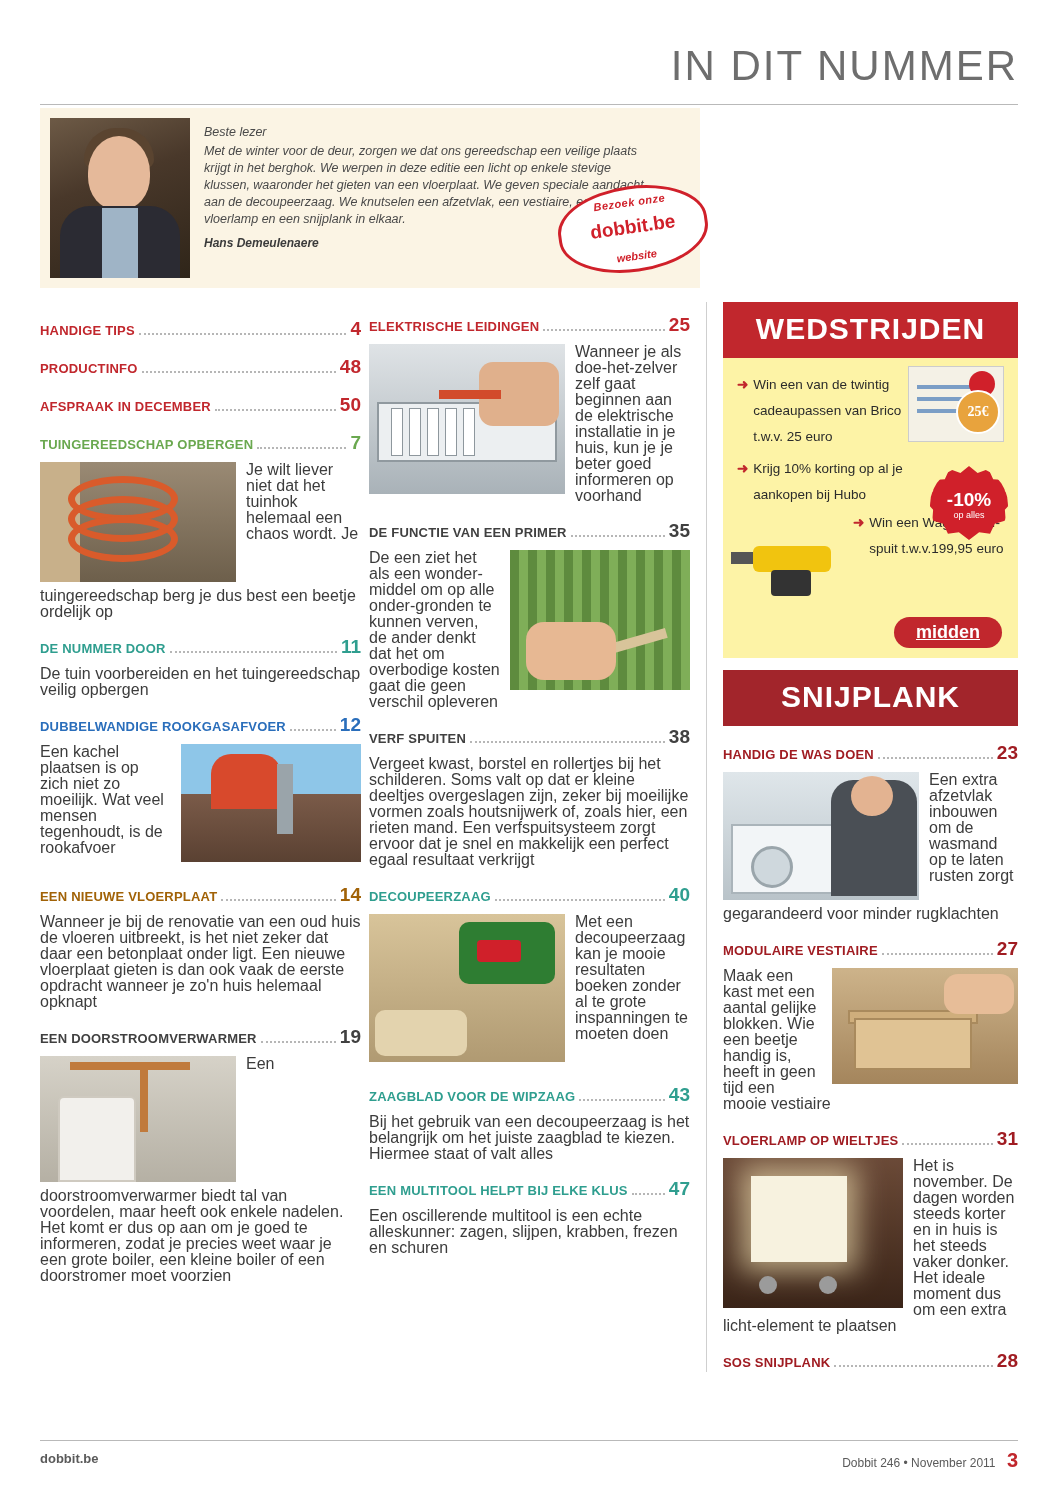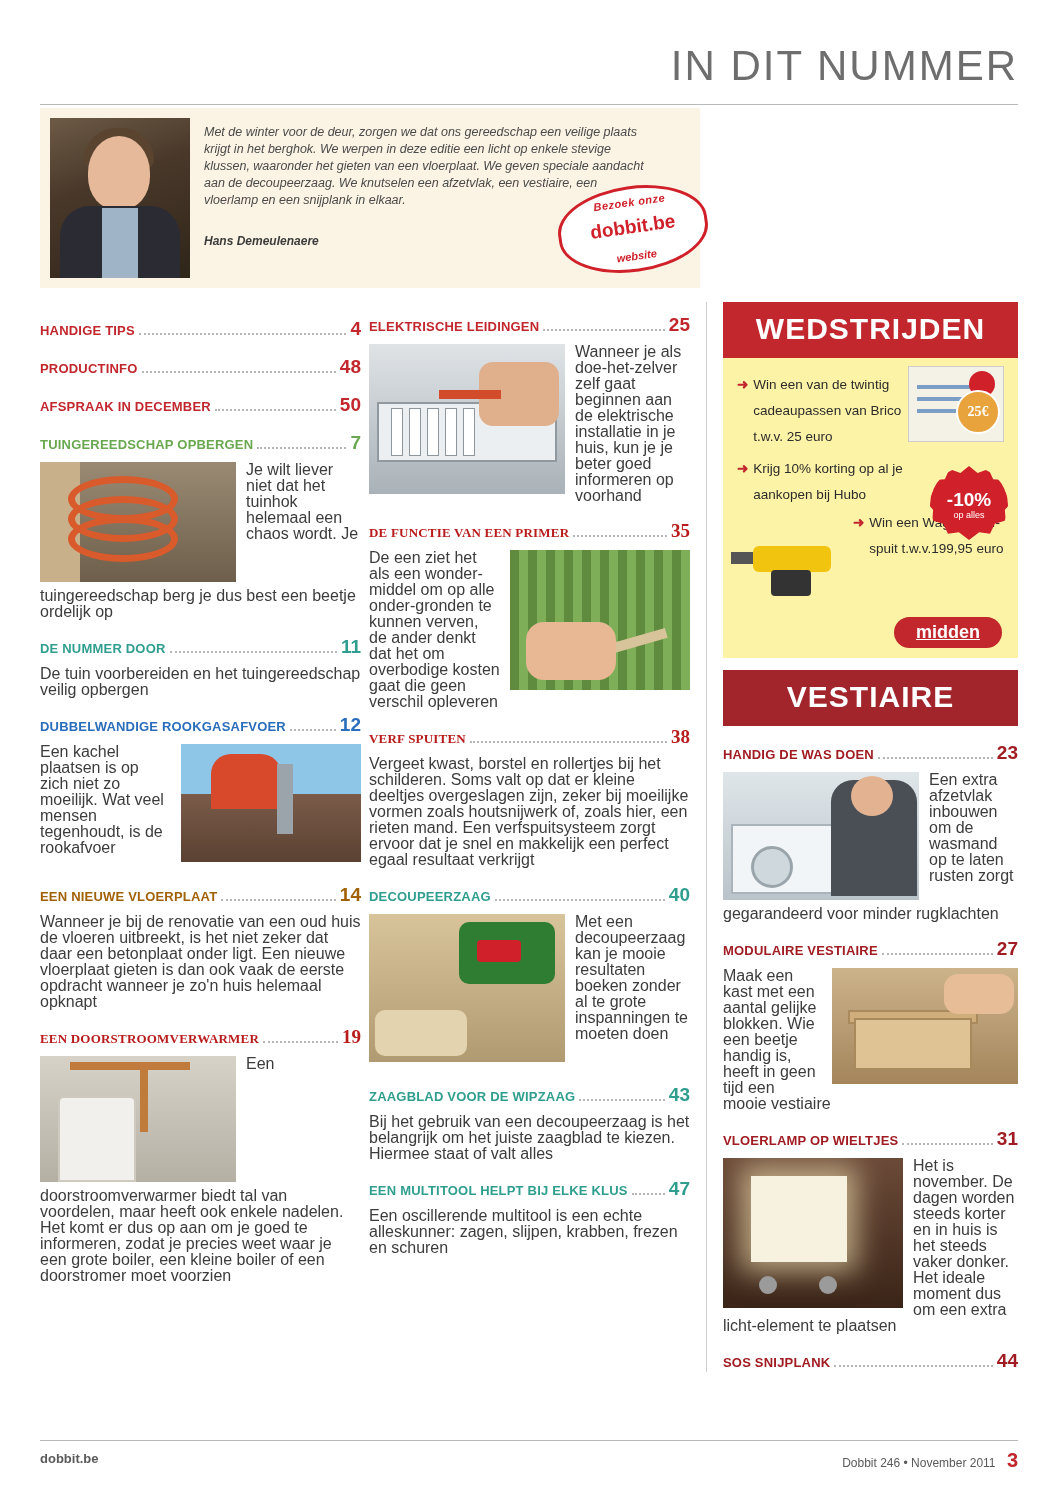--- a/index.html
+++ b/index.html
@@ -45,21 +45,21 @@
   }
   .ed-photo .body {
     position:absolute; left:10px; top:88px; width:120px; height:72px;
     background:#2b2b33; border-radius:30px 30px 0 0;
   }
   .ed-photo .shirt {
     position:absolute; left:52px; top:90px; width:36px; height:70px; background:#9fb4c6;
   }
   .ed-text { padding:16px 10px 10px 4px; font-size:12.5px; line-height:17px; font-style:italic; color:#4a4a4a; }
   .ed-text .lead { margin-bottom:2px; }
-  .ed-sign { font-weight:bold; font-style:italic; margin-top:24px; font-size:12px; color:#3b3b3b; }
+  .ed-sign { font-weight:bold; font-style:italic; margin-top:7px; font-size:12px; color:#3b3b3b; }
   .stamp {
     position:absolute; right:-8px; top:78px; width:150px; height:86px;
     transform:rotate(-8deg);
   }
   .stamp .ring {
     position:absolute; inset:0; border:3px solid #d0202a; border-radius:50%/46%;
     background:#fff;
   }
   .stamp .txt-top {
     position:absolute; top:10px; left:0; right:0; text-align:center;
@@ -78,21 +78,21 @@
   .entry { margin-top:16px; }
   .entry-head { display:flex; align-items:baseline; font-weight:bold; font-size:13px; }
   .entry-title { white-space:nowrap; letter-spacing:.2px; }
   .dots { flex:1; border-bottom:2px dotted #b6b6b6; margin:0 4px 4px 4px; height:1px; }
   .entry-page { font-size:19px; font-weight:bold; }
   .c-red    { color:#c1272d; }
   .c-green  { color:#6aa84f; }
   .c-teal   { color:#2f9e8f; }
   .c-magenta{ color:#a16207; }
   .c-blue   { color:#2a6ebb; }
-  .c-orange { color:#b91c1c;font-family:Liberation Serif, serif; }
+  .c-orange { color:#404040; }
   .c-darkred{ color:#a01c22; }
 
   .entry-body { font-size:16px; line-height:16px; color:#3c3c3c; margin-top:8px; }
   .wrapbox { overflow:hidden; }
   .thumb { background:#ccc; position:relative; overflow:hidden; }
   .thumb.left  { float:left; margin:0 10px 6px 0; }
   .thumb.right { float:right; margin:0 0 6px 10px; }
 
   
   .ph-cable   { background:linear-gradient(180deg,#9a8a74,#6d5f4b); }
@@ -212,20 +212,21 @@
   </div>
 
   <div class="editorial">
     <div class="ed-photo">
       <div class="hair"></div>
       <div class="face"></div>
       <div class="body"></div>
       <div class="shirt"></div>
     </div>
     <div class="ed-text">
+      <div class="lead">Beste lezer</div>
       <div style="max-width:440px;">Met de winter voor de deur, zorgen we dat ons gereedschap een veilige plaats krijgt in het berghok. We werpen in deze editie een licht op enkele stevige klussen, waaronder het gieten van een vloerplaat. We geven speciale aandacht aan de decoupeerzaag. We knutselen een afzetvlak, een vestiaire, een vloerlamp en een snijplank in elkaar.</div>
       <div class="ed-sign">Hans Demeulenaere</div>
     </div>
     <div class="stamp">
       <div class="ring"></div>
       <div class="txt-top">Bezoek onze</div>
       <div class="txt-mid">dobbit.be</div>
       <div class="txt-bot">website</div>
     </div>
   </div>
@@ -445,21 +446,21 @@
         </div>
 
         <div class="wl" style="width:172px;margin-left:116px;margin-top:2px;">
           <span class="arrow">➜</span>
           <span>Win een Wagner verf-spuit t.w.v.199,95 euro</span>
         </div>
 
         <div class="midden">midden</div>
       </div>
 
-      <div class="darkredbar" style="margin-top:12px;">VESTIAIRE</div>
+      <div class="darkredbar" style="margin-top:12px;">SNIJPLANK</div>
 
       <div class="entry">
         <div class="entry-head c-darkred">
           <span class="entry-title">HANDIG DE WAS DOEN</span>
           <span class="dots"></span>
           <span class="entry-page">23</span>
         </div>
         <div class="entry-body wrapbox">
           <div class="thumb left ph-laundry" style="width:196px;height:128px;">
             <div class="machine"></div>
@@ -500,21 +501,21 @@
             <div class="w2"></div>
           </div>
           <span>Het is november. De dagen worden steeds korter en in huis is het steeds vaker donker. Het ideale moment dus om een extra licht-element te plaatsen</span>
         </div>
       </div>
 
       <div class="entry">
         <div class="entry-head c-darkred">
           <span class="entry-title">SOS SNIJPLANK</span>
           <span class="dots"></span>
-          <span class="entry-page">44</span>
+          <span class="entry-page">28</span>
         </div>
       </div>
 
     </div>
 
   </div>
 
   <div class="footer">
     <div class="left">dobbit.be</div>
     <div class="right">

